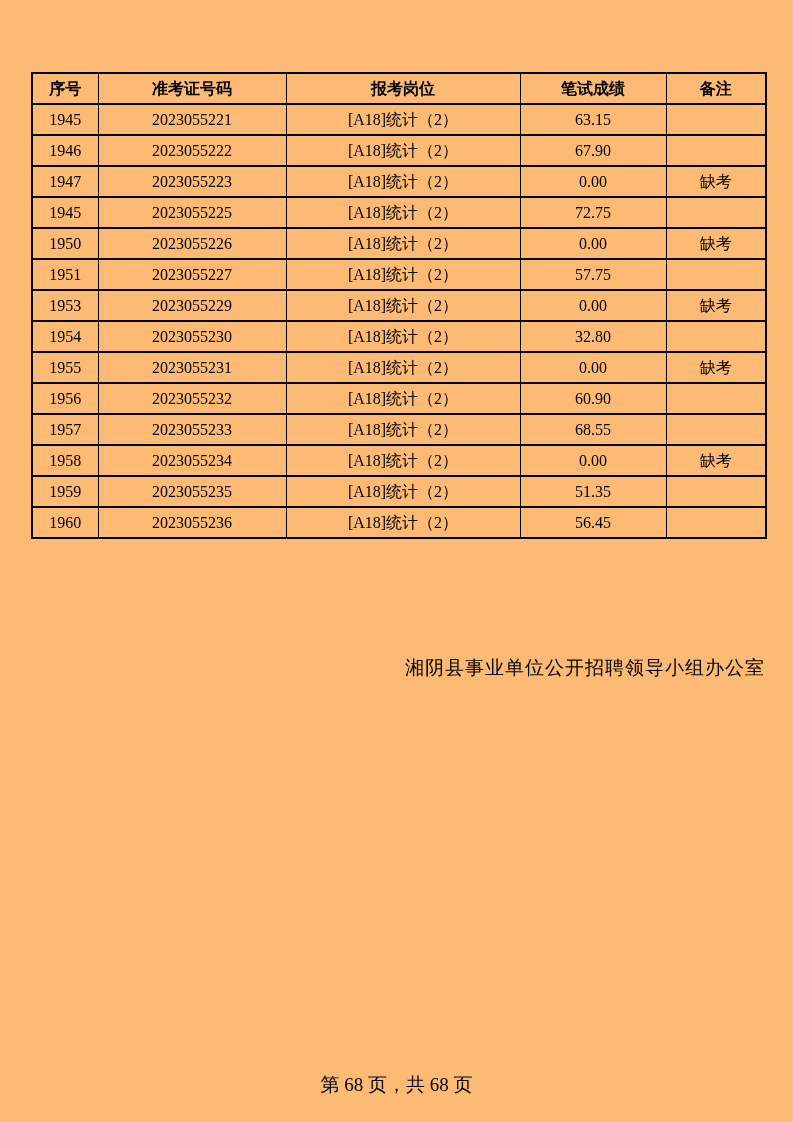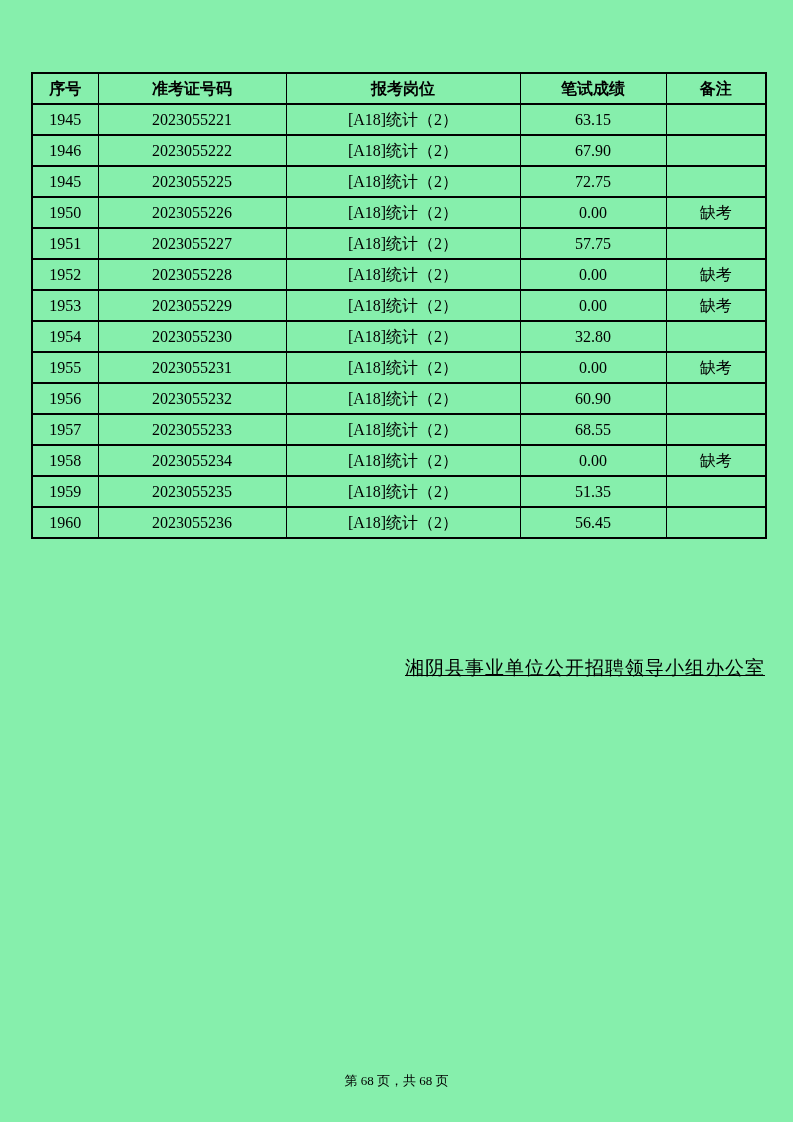--- a/index.html
+++ b/index.html
@@ -4,21 +4,21 @@
 <style>
   html, body {
     margin: 0;
     padding: 0;
     background: #ffffff;
   }
   .page {
     position: relative;
     width: 793px;
     height: 1122px;
-    background: #86efac;
+    background: #fdba74;
     color: #000000;
     font-family: "Liberation Serif", "DejaVu Serif", serif;
     overflow: hidden;
   }
   table.score-table {
     position: absolute;
     left: 31px;
     top: 72px;
     width: 734px;
     border-collapse: collapse;
@@ -44,32 +44,31 @@
     font-size: 16px;
   }
   .signature-block {
     position: absolute;
     left: 31px;
     top: 655px;
     width: 734px;
     text-align: right;
     font-size: 19px;
     line-height: 26px;
-    text-decoration: underline;
   }
   .signature-org {
     letter-spacing: 1px;
   }
   .page-number {
     position: absolute;
     left: 0;
     top: 1072px;
     width: 793px;
     text-align: center;
-    font-size: 13px;
+    font-size: 19px;
   }
 </style>
 </head>
 <body>
 
 <div class="page">
 
   <table class="score-table">
     <colgroup>
       <col style="width:66px">
@@ -96,46 +95,46 @@
           <td></td>
         </tr>
         <tr>
           <td>1946</td>
           <td>2023055222</td>
           <td>[A18]统计（2）</td>
           <td>67.90</td>
           <td></td>
         </tr>
         <tr>
+          <td>1947</td>
+          <td>2023055223</td>
+          <td>[A18]统计（2）</td>
+          <td>0.00</td>
+          <td>缺考</td>
+        </tr>
+        <tr>
           <td>1945</td>
           <td>2023055225</td>
           <td>[A18]统计（2）</td>
           <td>72.75</td>
           <td></td>
         </tr>
         <tr>
           <td>1950</td>
           <td>2023055226</td>
           <td>[A18]统计（2）</td>
           <td>0.00</td>
           <td>缺考</td>
         </tr>
         <tr>
           <td>1951</td>
           <td>2023055227</td>
           <td>[A18]统计（2）</td>
           <td>57.75</td>
           <td></td>
-        </tr>
-        <tr>
-          <td>1952</td>
-          <td>2023055228</td>
-          <td>[A18]统计（2）</td>
-          <td>0.00</td>
-          <td>缺考</td>
         </tr>
         <tr>
           <td>1953</td>
           <td>2023055229</td>
           <td>[A18]统计（2）</td>
           <td>0.00</td>
           <td>缺考</td>
         </tr>
         <tr>
           <td>1954</td>

